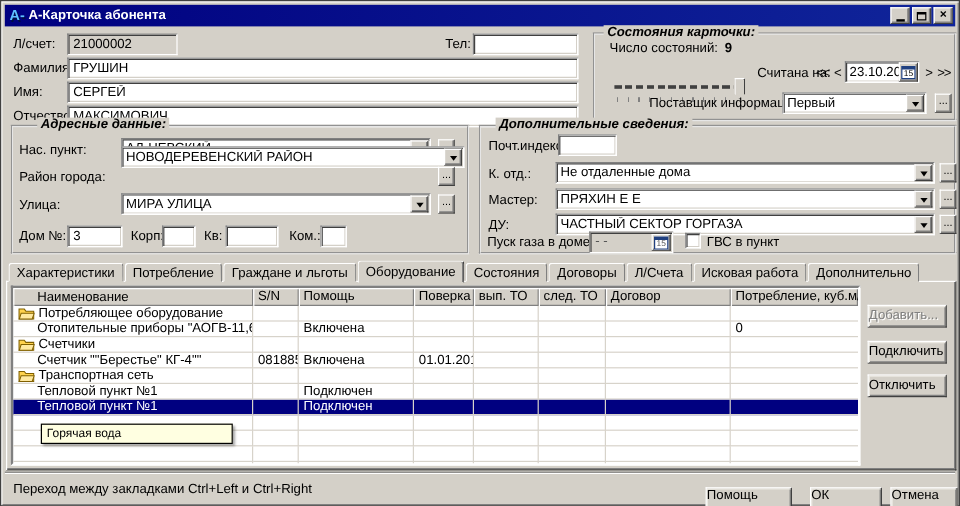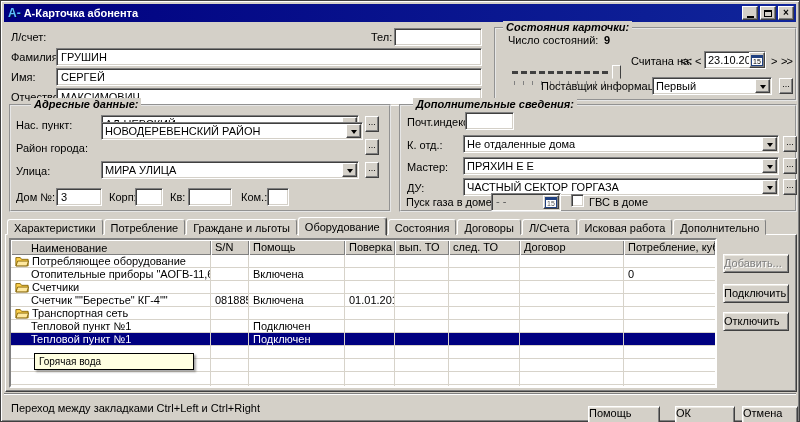--- a/index.html
+++ b/index.html
@@ -86,21 +86,21 @@
     border:2px solid; border-color:#808080 #fff #fff #808080; overflow:hidden; }
   .thead { display:flex; height:15px; }
   .th { background:#d4d0c8; box-shadow: inset 1px 1px 0 #fff, inset -1px -1px 0 #808080;
     padding:1px 4px; white-space:nowrap; overflow:hidden; flex-shrink:0; }
   .tr { display:flex; height:13px; line-height:12px; }
   .td { border-right:1px solid #d7d3ca; border-bottom:1px solid #d7d3ca; padding:0 4px;
     white-space:nowrap; overflow:hidden; flex-shrink:0; }
   .c-name { width:200px; display:flex; align-items:center; padding-left:20px; }
   .folder .c-name { padding-left:4px; }
   .c-sn { width:38px; } .c-status { width:96px; } .c-poverka { width:50px; }
-  .c-vyp { width:54px; } .c-sled { width:71px; } .c-dogovor { width:104px; }
+  .c-vyp { width:54px; } .c-sled { width:56px; } .c-dogovor { width:104px; }
   .c-potr { flex:1; border-right:none; }
   .folder-icon { display:none; margin-right:3px; flex-shrink:0; }
   .folder .folder-icon { display:inline-block; }
   .tr.selected { background:#000080; color:#fff; }
 
   .sbtn { position:absolute; left:717px; width:66px; height:19px; line-height:17px; }
 
   .tooltip { position:absolute; left:30px; top:331px; width:160px; background:#ffffe1;
     border:1px solid #000; padding:2px 4px; z-index:20; font-size:10px; box-shadow:2px 2px 2px rgba(0,0,0,.35); }
   .tooltip div { white-space:pre; }
@@ -125,20 +125,21 @@
         <span class="g-max"></span>
       </span>
     <span class="winbtn">
         <span>×</span>
       </span>
   </div>
 
   <div class="client">
 
     <span class="lbl" style="left:7px;top:9px">Л/счет:</span>
+    <input class="tb ro" style="left: 52px; top: 6px; width: 92px;" readonly="" value="21000002">
     <span class="lbl" style="left:367px;top:9px">Тел:</span>
     <input class="tb" style="left: 390px; top: 6px; width: 88px;" value="">
     <span class="lbl" style="left:7px;top:29px">Фамилия:</span>
     <input class="tb" style="left: 52px; top: 26px; width: 426px;" value="ГРУШИН">
     <span class="lbl" style="left:7px;top:49px">Имя:</span>
     <input class="tb" style="left: 52px; top: 46px; width: 426px;" value="СЕРГЕЙ">
     <span class="lbl" style="left:7px;top:69px">Отчество:</span>
     <input class="tb" style="left: 52px; top: 66px; width: 426px;" value="МАКСИМОВИЧ">
 
     <div class="grp" style="left:490px;top:5px;width:303px;height:74px">
@@ -176,21 +177,21 @@
     </div>
     <span class="lbl" style="left:12px;top:97px">Нас. пункт:</span>
     <div class="combo" style="left:97px;top:93px;width:258px">
       <span class="val">АЛ-НЕВСКИЙ</span>
       <span class="drop">
           <span class="tri"></span>
         </span>
     </div>
     <div class="dots" style="left:361px;top:94px">...</div>
     <span class="lbl" style="left:12px;top:120px">Район города:</span>
-    <div class="combo" style="left:97px;top:100px;width:262px">
+    <div class="combo" style="left:97px;top:100px;width:286px">
       <span class="val">НОВОДЕРЕВЕНСКИЙ РАЙОН</span>
       <span class="drop">
           <span class="tri"></span>
         </span>
     </div>
     <div class="dots" style="left:361px;top:117px">...</div>
     <span class="lbl" style="left:12px;top:143px">Улица:</span>
     <div class="combo" style="left:97px;top:139px;width:258px">
       <span class="val">МИРА УЛИЦА</span>
       <span class="drop">
@@ -237,21 +238,21 @@
     </div>
     <div class="dots" style="left:779px;top:157px">...</div>
     <span class="lbl" style="left:402px;top:174px">Пуск газа в доме:</span>
     <div class="tb dis" style="left:487px;top:171px;width:70px">
       <span>-  -</span>
       <span class="calbtn">
           <span>15</span>
         </span>
     </div>
     <span class="checkbox" style="left:567px;top:172px"></span>
-    <span class="lbl" style="left:585px;top:174px">ГВС в доме</span>
+    <span class="lbl" style="left:585px;top:174px">ГВС в пункт</span>
 
     <div class="tabs">
       <span class="tab">Характеристики</span>
       <span class="tab">Потребление</span>
       <span class="tab">Граждане и льготы</span>
       <span class="tab active">Оборудование</span>
       <span class="tab">Состояния</span>
       <span class="tab">Договоры</span>
       <span class="tab">Л/Счета</span>
       <span class="tab">Исковая работа</span>

